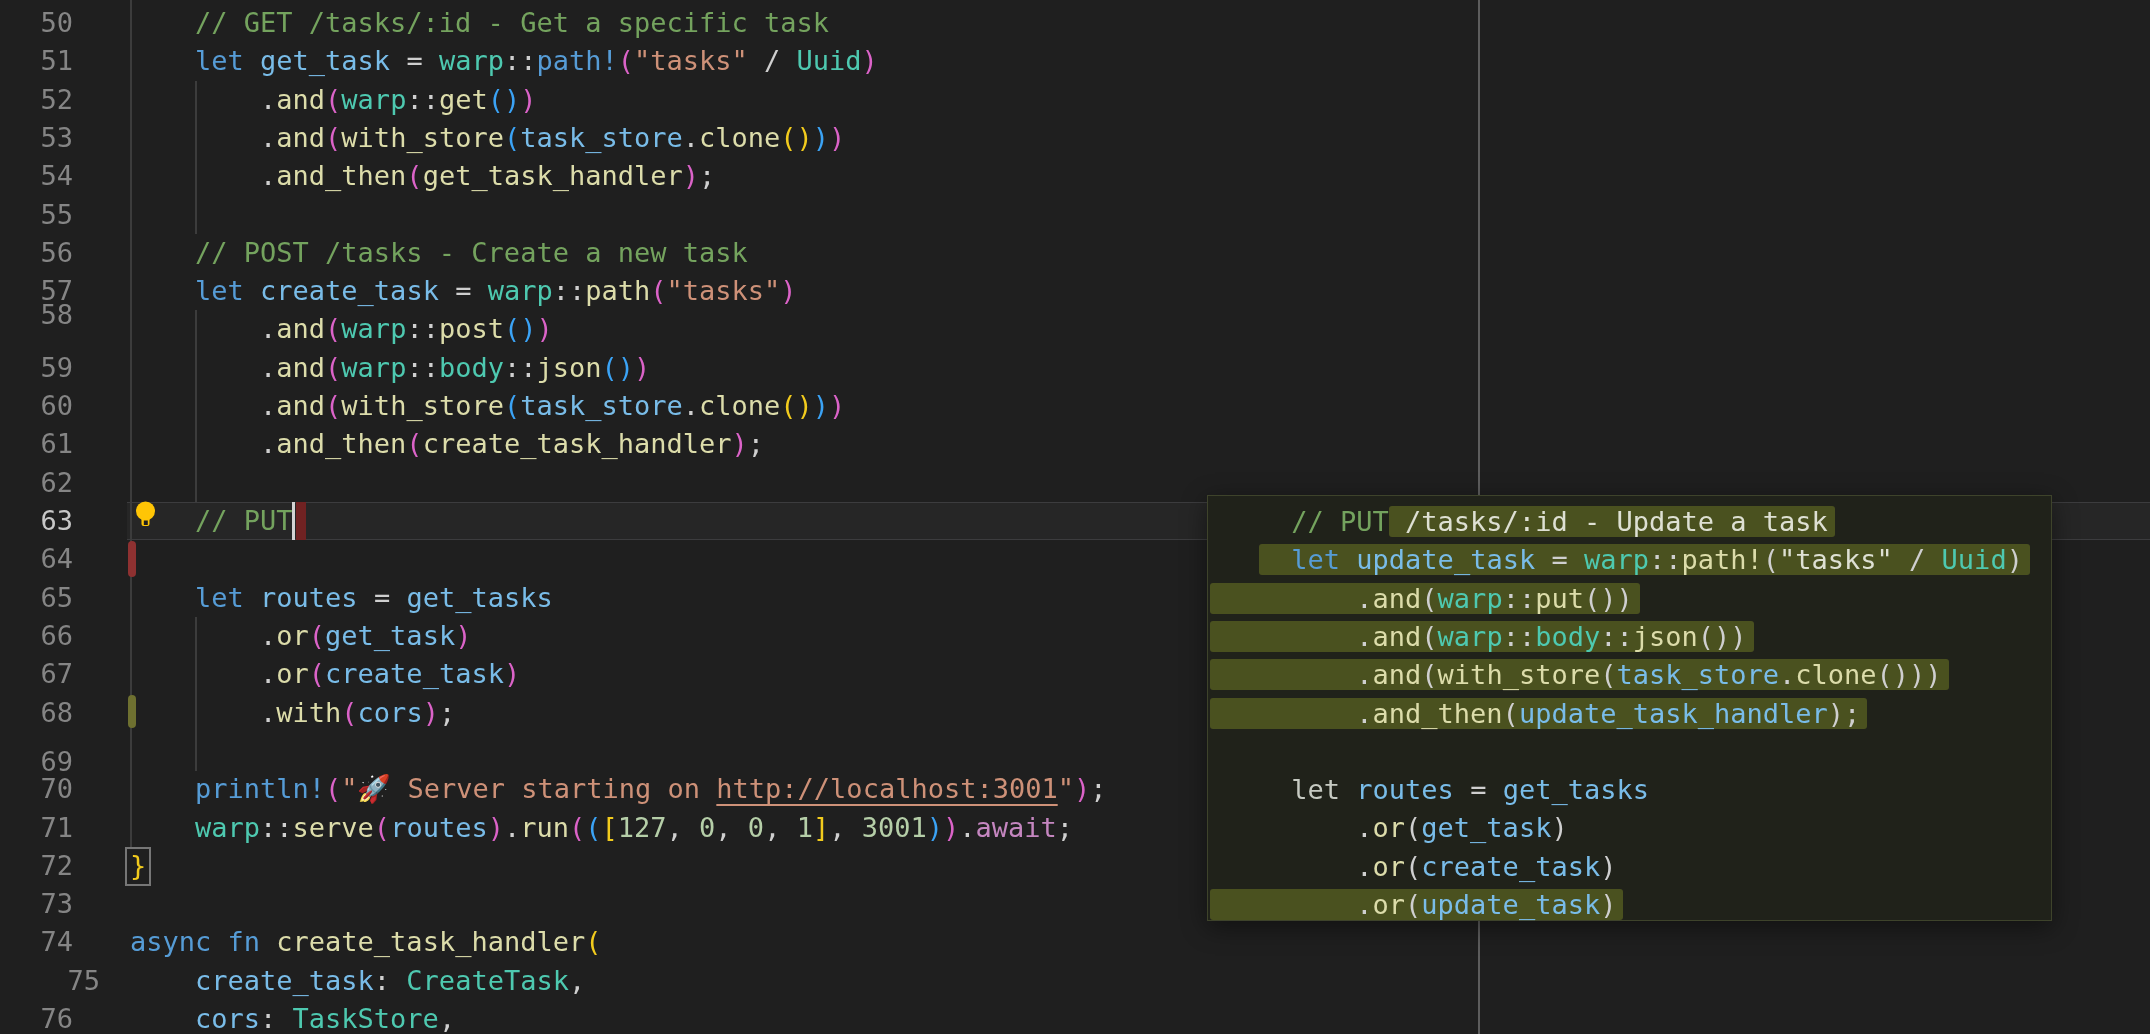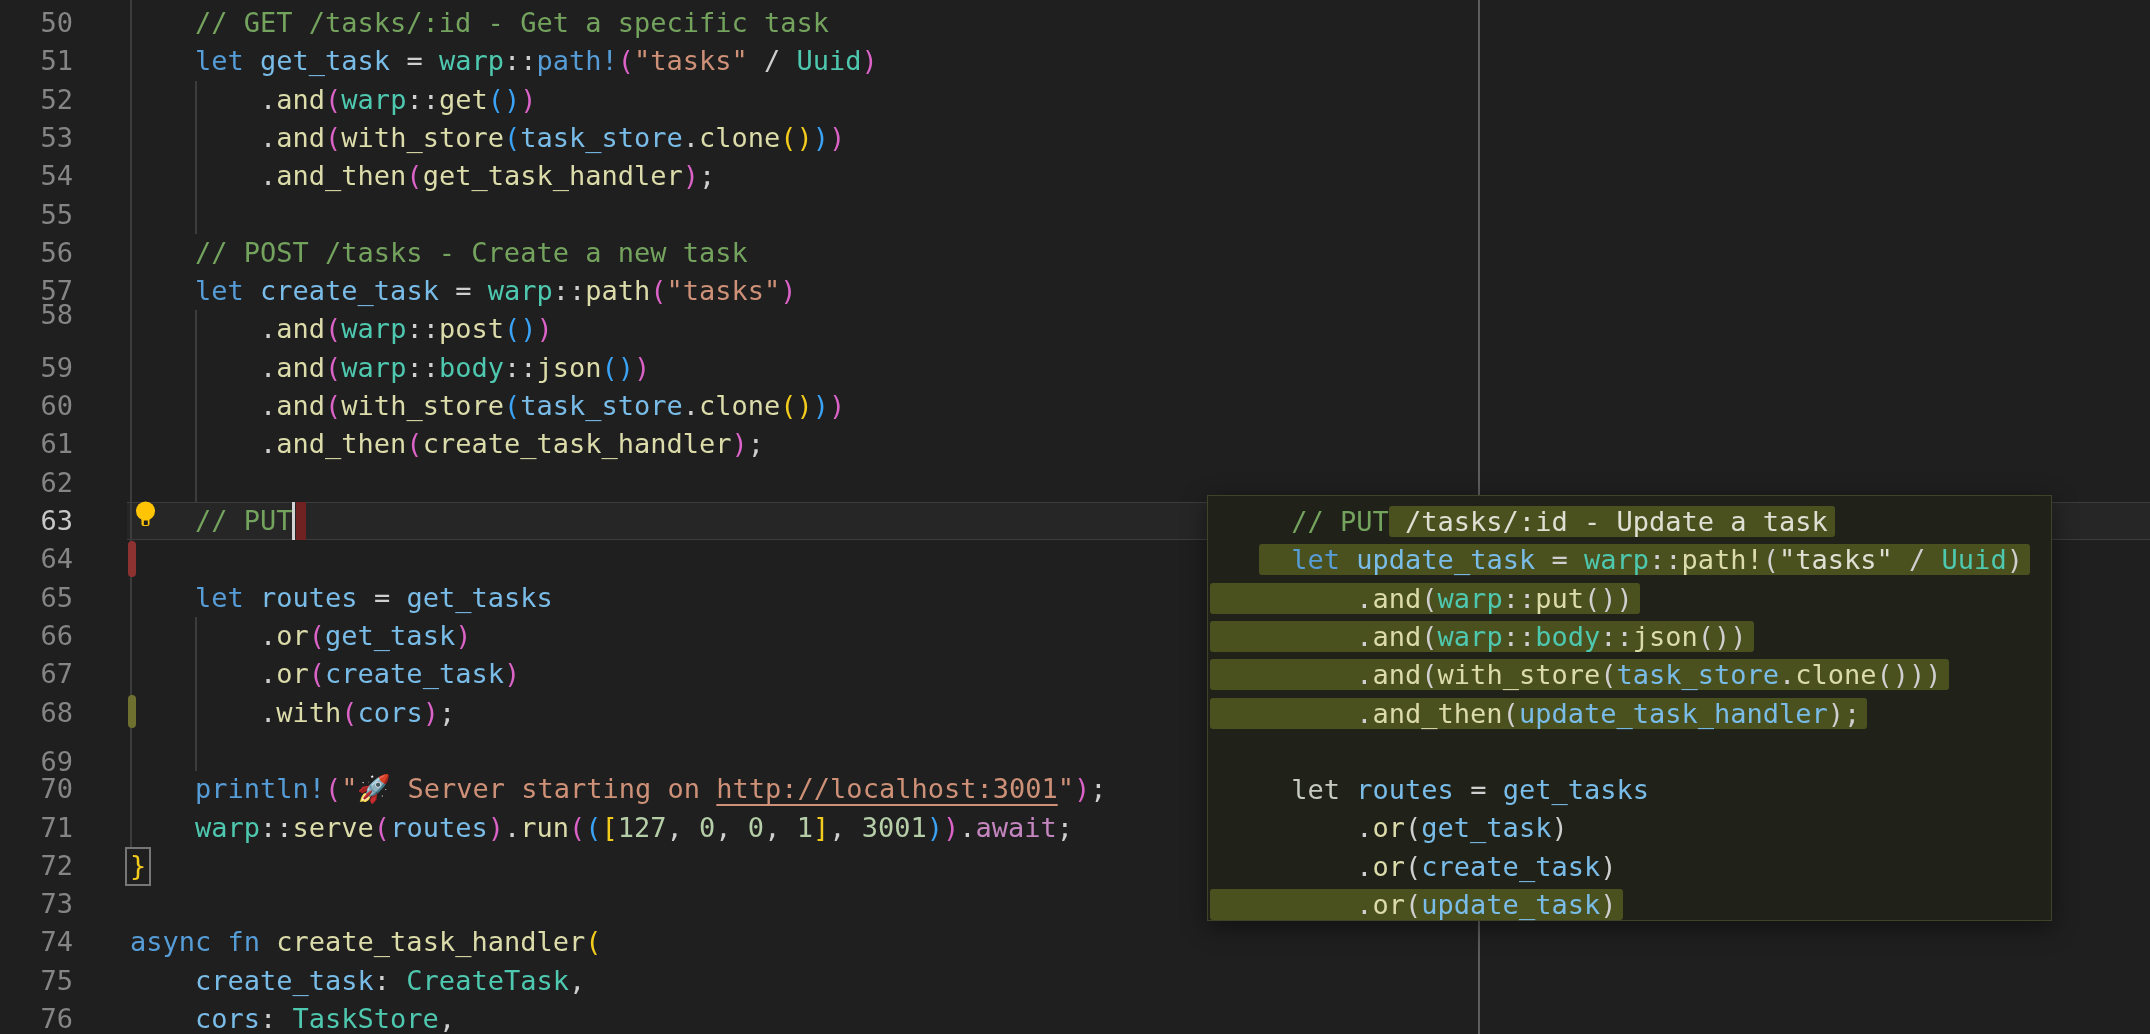--- a/index.html
+++ b/index.html
@@ -82,21 +82,21 @@
       <div class="line-num" style="top: 578.65px;">65</div>
       <div class="line-num" style="top: 616.96px;">66</div>
       <div class="line-num" style="top: 655.27px;">67</div>
       <div class="line-num" style="top: 693.58px;">68</div>
       <div class="line-num" style="top: 743px;">69</div>
       <div class="line-num" style="top: 770.2px;">70</div>
       <div class="line-num" style="top: 808.51px;">71</div>
       <div class="line-num" style="top: 846.82px;">72</div>
       <div class="line-num" style="top: 885.13px;">73</div>
       <div class="line-num" style="top: 923.44px;">74</div>
-      <div class="line-num" style="top: 961.75px;">75</div>
+      <div class="line-num" style="top: 961.75px; margin-left: 27px;">75</div>
       <div class="line-num" style="top: 1000.06px;">76</div>
     </div>
 
   <div id="code">
       <div class="code-line" style="top: 4px;"><span style="color: rgb(116, 163, 94);">    // GET /tasks/:id - Get a specific task</span></div>
       <div class="code-line" style="top: 42.31px;"><span style="color: rgb(207, 207, 207);">    </span><span style="color: rgb(86, 156, 214);">let</span><span style="color: rgb(207, 207, 207);"> </span><span style="color: rgb(121, 188, 232);">get_task</span><span style="color: rgb(207, 207, 207);"> = </span><span style="color: rgb(78, 201, 176);">warp</span><span style="color: rgb(207, 207, 207);">::</span><span style="color: rgb(86, 156, 214);">path!</span><span style="color: rgb(219, 99, 200);">(</span><span style="color: rgb(206, 145, 120);">"tasks"</span><span style="color: rgb(207, 207, 207);"> / </span><span style="color: rgb(78, 201, 176);">Uuid</span><span style="color: rgb(219, 99, 200);">)</span></div>
       <div class="code-line" style="top: 80.62px;"><span style="color: rgb(207, 207, 207);">        .</span><span style="color: rgb(220, 220, 170);">and</span><span style="color: rgb(219, 99, 200);">(</span><span style="color: rgb(78, 201, 176);">warp</span><span style="color: rgb(207, 207, 207);">::</span><span style="color: rgb(220, 220, 170);">get</span><span style="color: rgb(59, 163, 245);">()</span><span style="color: rgb(219, 99, 200);">)</span></div>
       <div class="code-line" style="top: 118.93px;"><span style="color: rgb(207, 207, 207);">        .</span><span style="color: rgb(220, 220, 170);">and</span><span style="color: rgb(219, 99, 200);">(</span><span style="color: rgb(220, 220, 170);">with_store</span><span style="color: rgb(59, 163, 245);">(</span><span style="color: rgb(121, 188, 232);">task_store</span><span style="color: rgb(207, 207, 207);">.</span><span style="color: rgb(220, 220, 170);">clone</span><span style="color: rgb(242, 203, 29);">()</span><span style="color: rgb(59, 163, 245);">)</span><span style="color: rgb(219, 99, 200);">)</span></div>
       <div class="code-line" style="top: 157.24px;"><span style="color: rgb(207, 207, 207);">        .</span><span style="color: rgb(220, 220, 170);">and_then</span><span style="color: rgb(219, 99, 200);">(</span><span style="color: rgb(220, 220, 170);">get_task_handler</span><span style="color: rgb(219, 99, 200);">)</span><span style="color: rgb(207, 207, 207);">;</span></div>
       <div class="code-line" style="top: 195.55px;"></div>

